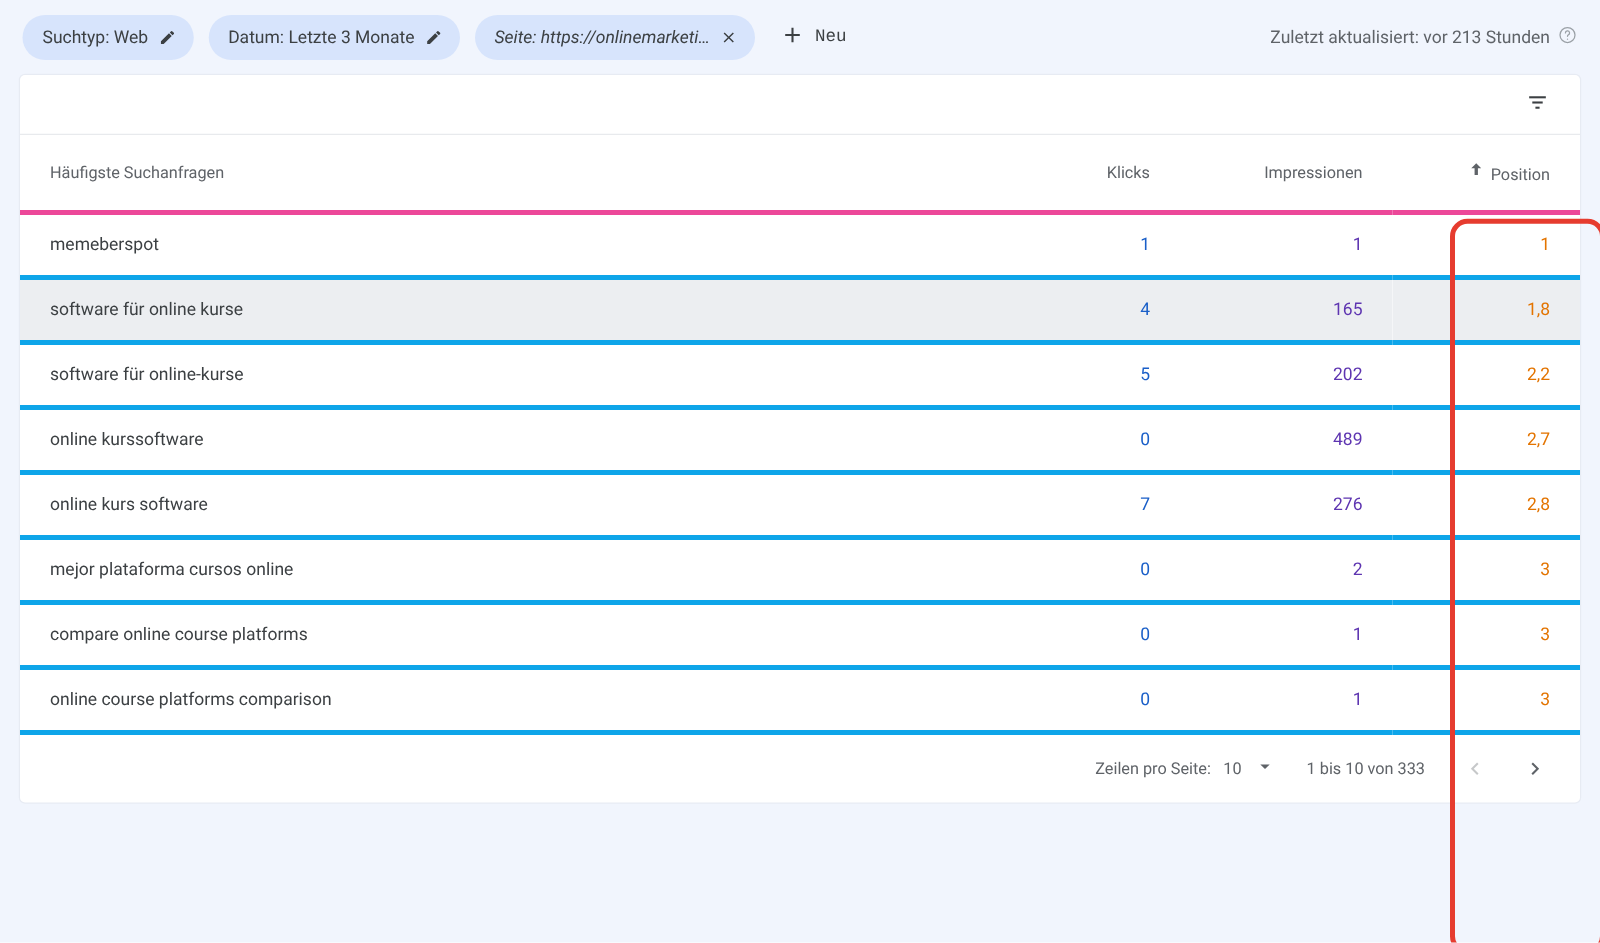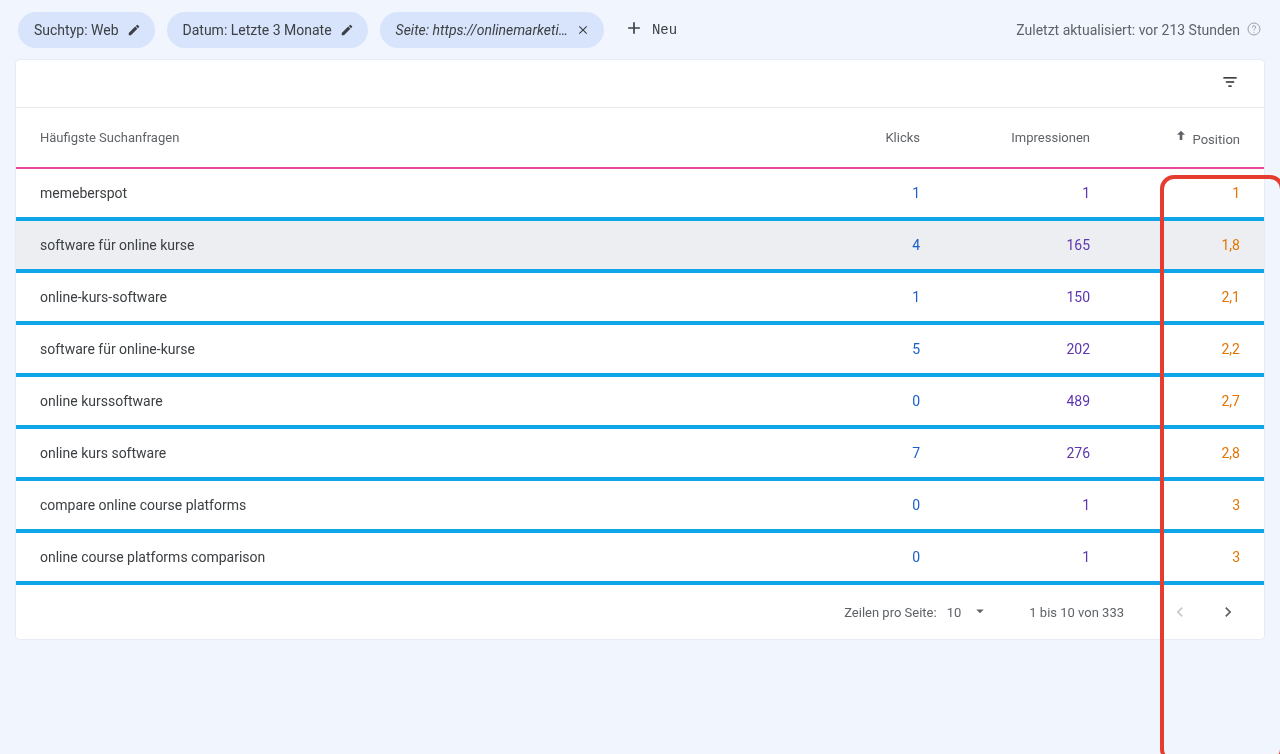--- a/index.html
+++ b/index.html
@@ -61,21 +61,21 @@
     border-bottom:1px solid #e8eaed;
   }
   .card-toolbar .filter-icon svg { width:20px; height:20px; fill:none; stroke:#3c4043; stroke-width:2; }
   table { width:100%; border-collapse:collapse; table-layout:fixed; }
   thead th {
     text-align:right;
     font-weight:400;
     font-size:13px;
     color:#5f6368;
     padding: 20px 24px 20px 12px;
-    border-bottom:2px solid #ec4899;
+    border-bottom:4px solid #ec4899;
   }
   thead th:first-child { text-align:left; padding-left:24px; }
   tbody td {
     padding: 16px 24px 16px 12px;
     border-bottom:4px solid #0ea5e9;
     text-align:right;
     font-size:14px;
   }
   tbody td:first-child { text-align:left; padding-left:24px; color:#3c4043; }
   tbody tr.hovered { background:#eceef1; }
@@ -95,21 +95,21 @@
     pointer-events:none;
     z-index:5;
   }
 
   
   .table-footer {
     height:54px;
     display:flex;
     align-items:center;
     justify-content:flex-end;
-    gap:40px;
+    gap:24px;
     padding:0 20px;
     color:#5f6368;
     font-size:13px;
   }
   .rows-per-page { display:inline-flex; align-items:center; gap:10px; }
   .rows-per-page .dropdown-icon svg { width:18px; height:18px; fill:#5f6368; }
   .page-nav { display:inline-flex; align-items:center; gap:16px; }
   .page-nav button { background:none; border:none; padding:6px; display:inline-flex; align-items:center; justify-content:center; cursor:pointer; }
   .page-nav button[disabled] { opacity:0.35; cursor:default; }
   .page-nav svg { width:20px; height:20px; fill:#5f6368; }
@@ -201,42 +201,42 @@
           <td class="col-impr">1</td>
           <td class="col-pos">1</td>
         </tr>
         <tr class="hovered">
           <td class="col-query">software für online kurse</td>
           <td class="col-clicks">4</td>
           <td class="col-impr">165</td>
           <td class="col-pos">1,8</td>
         </tr>
         <tr>
-          <td class="col-query">online-kurs-software</td>
-          <td class="col-clicks">1</td>
-          <td class="col-impr">150</td>
-          <td class="col-pos">2,1</td>
-        </tr>
-        <tr>
           <td class="col-query">software für online-kurse</td>
           <td class="col-clicks">5</td>
           <td class="col-impr">202</td>
           <td class="col-pos">2,2</td>
         </tr>
         <tr>
           <td class="col-query">online kurssoftware</td>
           <td class="col-clicks">0</td>
           <td class="col-impr">489</td>
           <td class="col-pos">2,7</td>
         </tr>
         <tr>
           <td class="col-query">online kurs software</td>
           <td class="col-clicks">7</td>
           <td class="col-impr">276</td>
           <td class="col-pos">2,8</td>
+        </tr>
+        <tr>
+          <td class="col-query">mejor plataforma cursos online</td>
+          <td class="col-clicks">0</td>
+          <td class="col-impr">2</td>
+          <td class="col-pos">3</td>
         </tr>
         <tr>
           <td class="col-query">compare online course platforms</td>
           <td class="col-clicks">0</td>
           <td class="col-impr">1</td>
           <td class="col-pos">3</td>
         </tr>
         <tr>
           <td class="col-query">online course platforms comparison</td>
           <td class="col-clicks">0</td>

